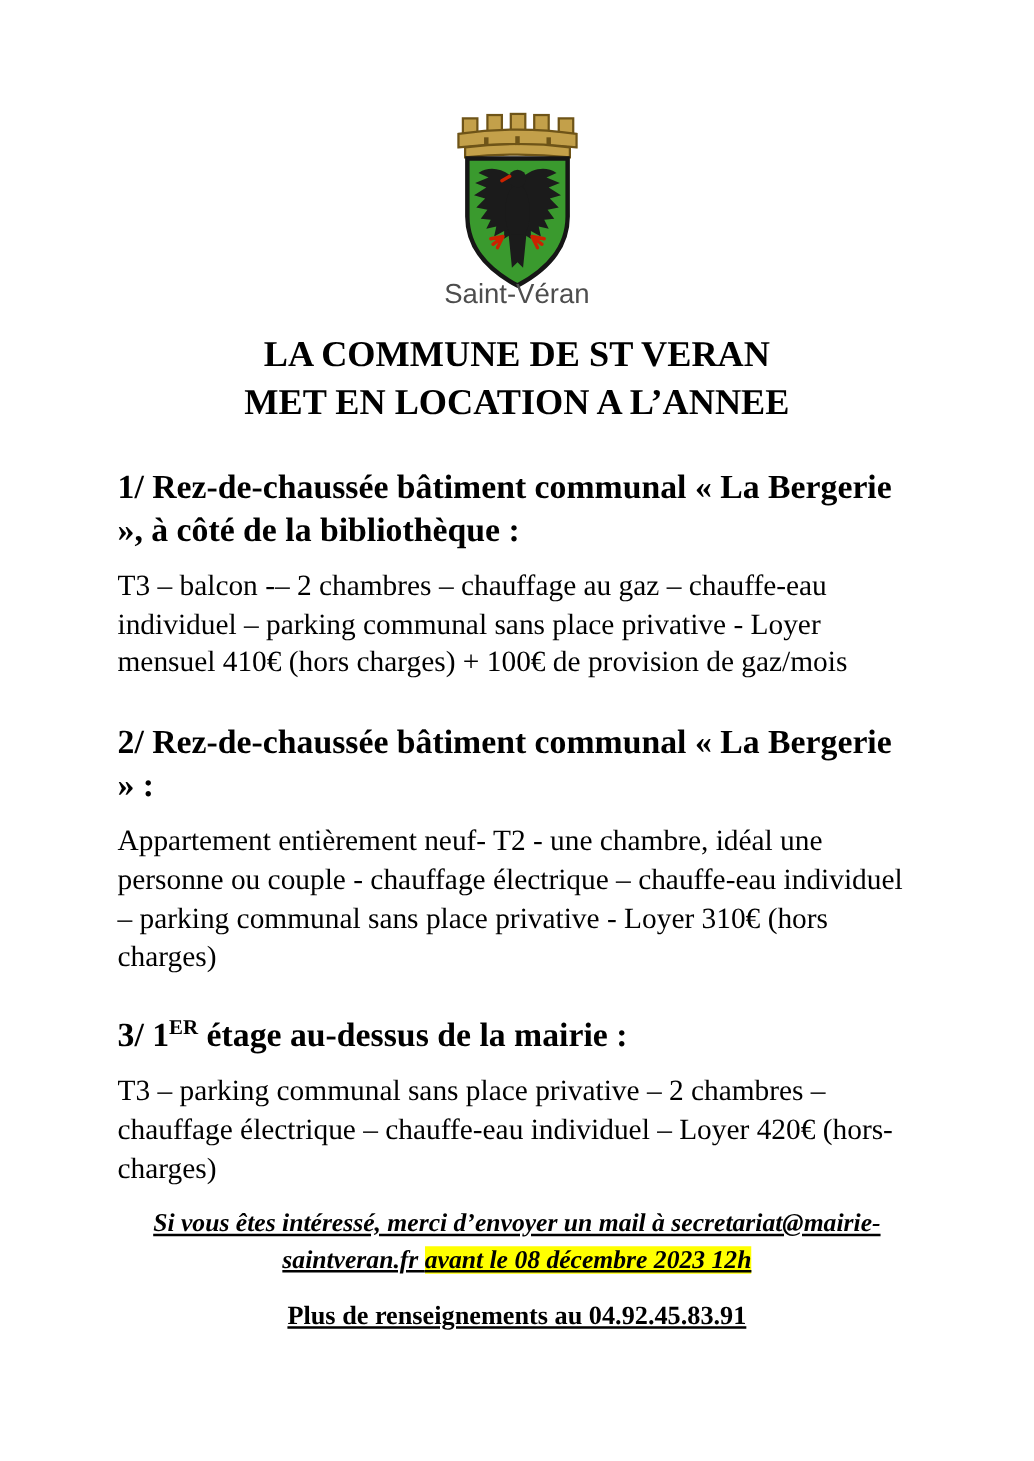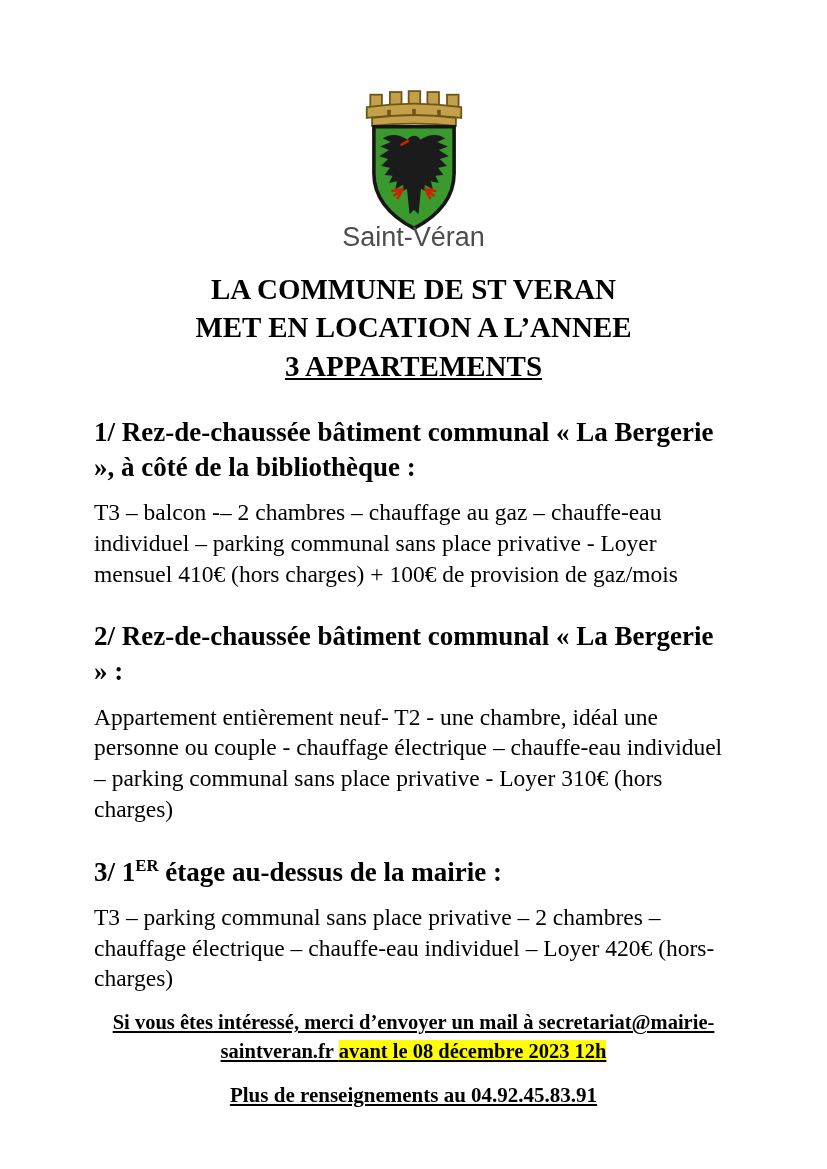--- a/index.html
+++ b/index.html
@@ -10,21 +10,21 @@
     overflow:hidden;
   }
   .page { position:relative; width:827px; height:1169px; background:#fff; }
   .content { padding:0 94px; }
 
   
   .logo-wrap { text-align:center; padding-top:84px; }
   .logo-wrap svg { display:block; margin:0 auto; }
   .logo-caption {
     font-family:"Liberation Sans", sans-serif;
-    font-size:27px; color:#4d4d4d; line-height:1;
+    font-size:22px; color:#4d4d4d; line-height:1;
     margin-top:-8px;
   }
 
   
   .title {
     text-align:center; font-weight:bold;
     font-size:29px; line-height:1.32;
     margin-top:19px;
   }
   .title .underlined { text-decoration:underline; }
@@ -34,21 +34,21 @@
     font-size:27px; font-weight:bold;
     line-height:1.3; margin:30px 0 12px 0;
   }
   h2.sec sup { font-size:0.62em; vertical-align:super; line-height:0; }
   p.body {
     font-size:23.5px; line-height:1.31; margin:0;
   }
 
   
   .contact {
-    text-align:center; font-weight:bold; 
+    text-align:center; font-weight:bold; font-style:italic;
     font-size:20.5px; line-height:1.4; margin-top:14px;
   }
   .contact-line { text-decoration:underline; }
   .hl { background:#ffff00; }
   .phone-line {
     text-align:center; font-weight:bold; 
     font-size:21px; margin-top:18px; text-decoration:underline;
   }
 </style>
 </head>
@@ -94,21 +94,20 @@
         <path d="M62,118 l-9,7 M62,118 l-11,2 M62,118 l-5,10"></path>
         <path d="M88,118 l9,7 M88,118 l11,2 M88,118 l5,10"></path>
       </g>
     </svg>
     <div class="logo-caption">Saint-Véran</div>
   </div>
 
   <div class="title">
     <div>LA COMMUNE DE ST VERAN</div>
     <div>MET EN LOCATION A L’ANNEE</div>
-    <div class="underlined">3 APPARTEMENTS</div>
   </div>
 
   <div class="content">
 
     <h2 class="sec">1/ Rez-de-chaussée bâtiment communal « La Bergerie », à côté de la bibliothèque :</h2>
     <p class="body">T3 – balcon -– 2 chambres – chauffage au gaz – chauffe-eau individuel – parking communal sans place privative - Loyer mensuel 410€ (hors charges) + 100€ de provision de gaz/mois</p>
 
     <h2 class="sec">2/ Rez-de-chaussée bâtiment communal « La Bergerie » :</h2>
     <p class="body">Appartement entièrement neuf- T2 - une chambre, idéal une personne ou couple - chauffage électrique – chauffe-eau individuel – parking communal sans place privative - Loyer 310€ (hors charges)</p>
 

